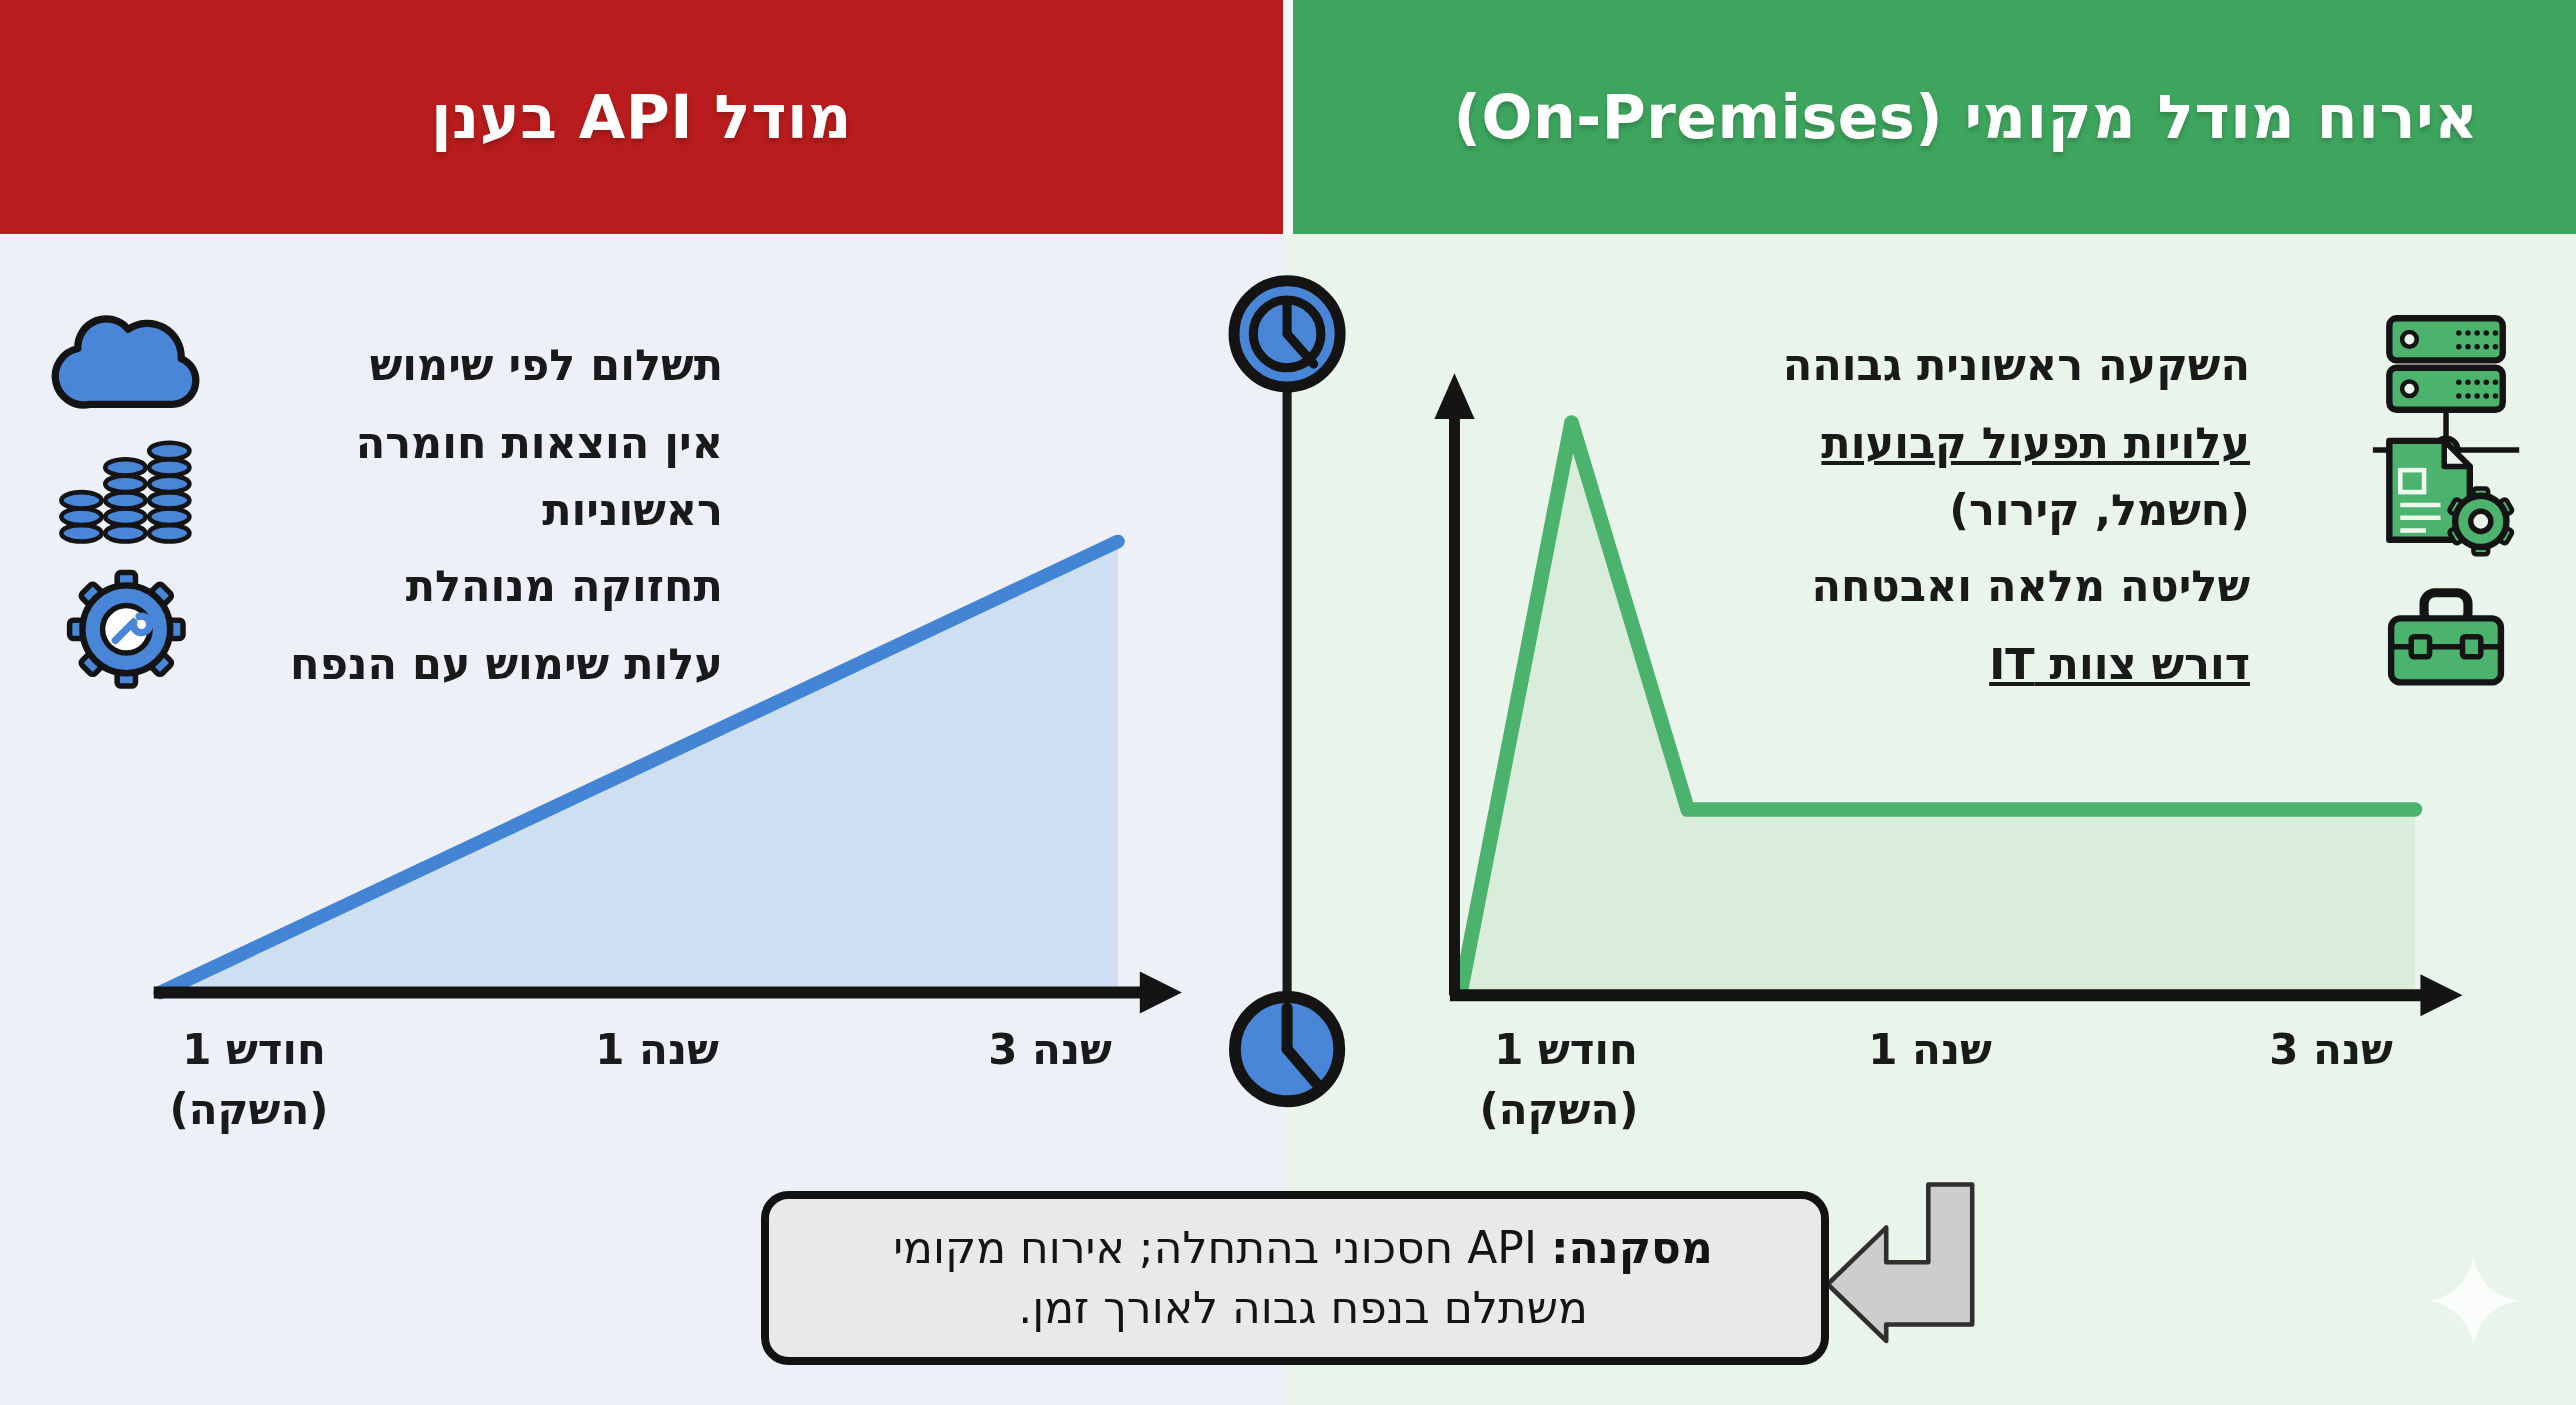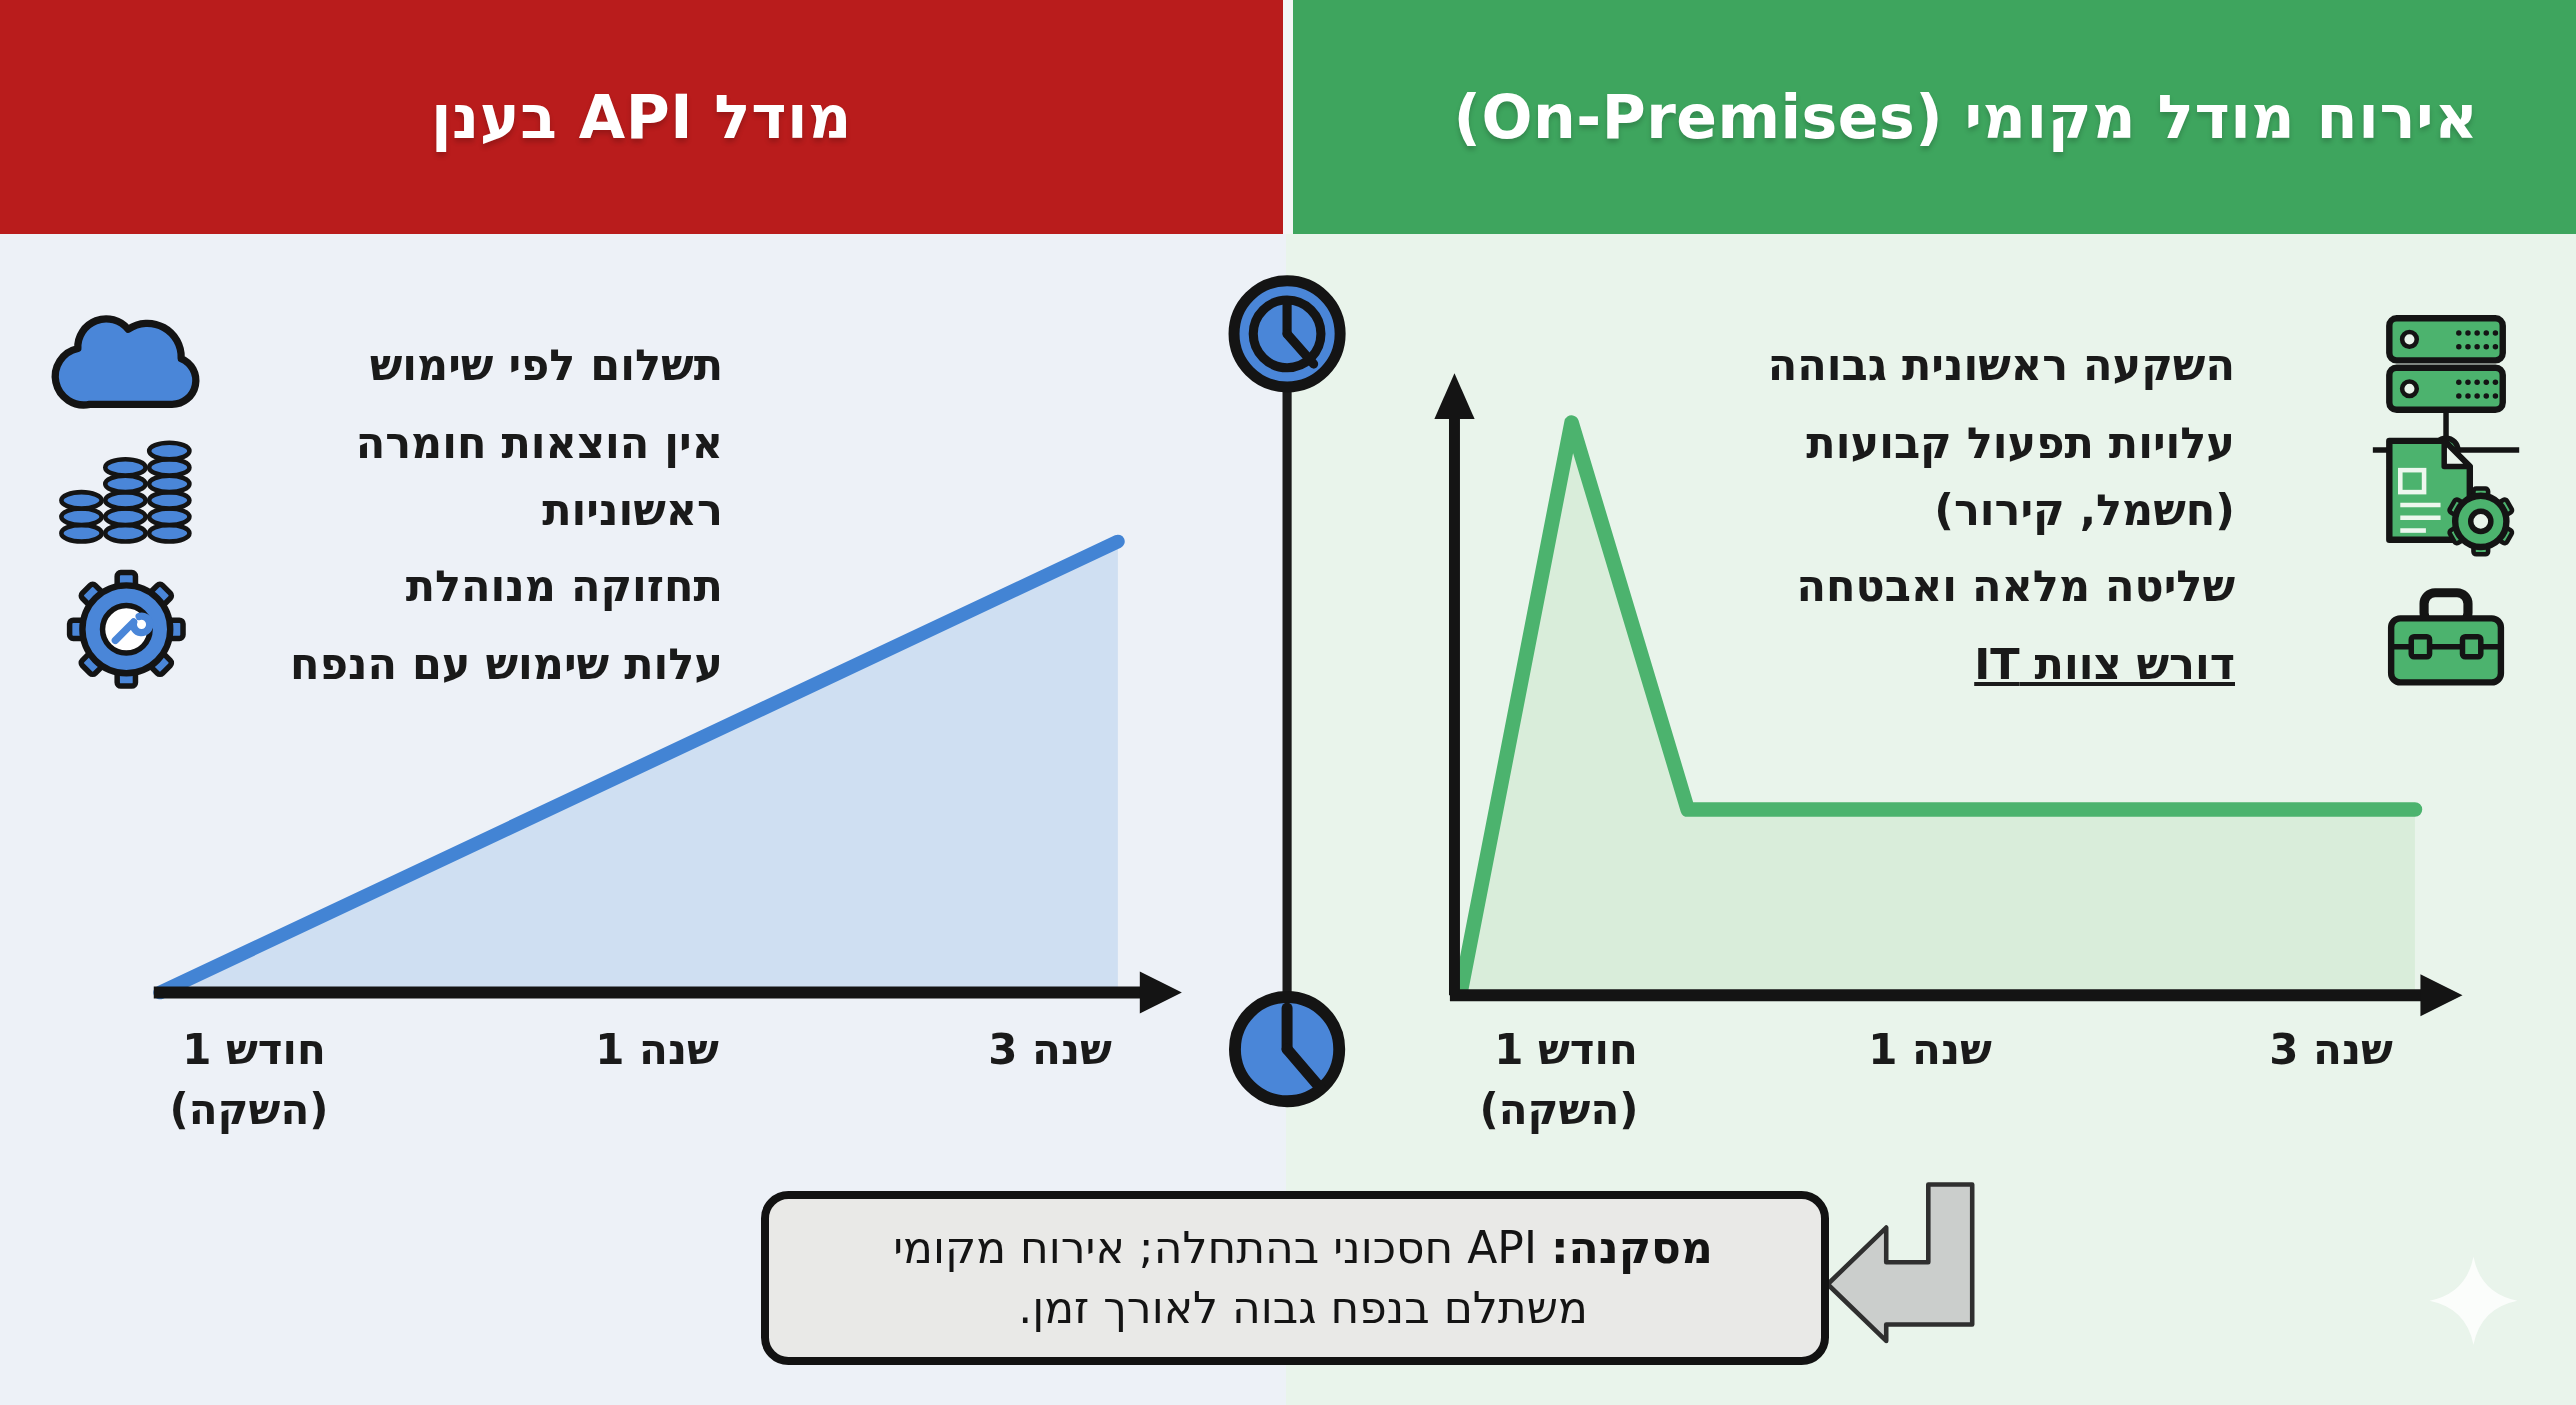--- a/index.html
+++ b/index.html
@@ -19,21 +19,21 @@
   .panel-title{
     direction:rtl;font-size:60px;font-weight:700;color:#ffffff;white-space:nowrap;
     text-shadow:0 3.7px 5.5px rgba(0,0,0,0.18);letter-spacing:0.5px;
   }
   
   .bullet-line{
     position:absolute;direction:rtl;white-space:nowrap;
     font-size:43px;font-weight:600;color:#1a1a1a;line-height:60px;
   }
   .left-col{right:1853px;text-align:left;}
-  .right-col{right:341px;}
+  .right-col{right:326px;}
   
   .tick{
     position:absolute;width:274px;direction:rtl;text-align:center;white-space:nowrap;
     font-size:42px;font-weight:700;color:#1a1a1a;
   }
   
   .overlay{position:absolute;left:0;top:0;width:2576px;height:1405px;z-index:2;pointer-events:none;}
   
   .conclusion{
     position:absolute;left:761px;top:1191px;width:1068px;height:174px;box-sizing:border-box;
@@ -60,21 +60,21 @@
     <div class="panel-title">אירוח מודל מקומי (On-Premises)</div>
   </div>
 
   <div class="bullet-line left-col" style="top:335px;">תשלום לפי שימוש</div>
   <div class="bullet-line left-col" style="top:413px;">אין הוצאות חומרה</div>
   <div class="bullet-line left-col" style="top:480px;">ראשוניות</div>
   <div class="bullet-line left-col" style="top:556px;">תחזוקה מנוהלת</div>
   <div class="bullet-line left-col" style="top:634px;">עלות שימוש עם הנפח</div>
 
   <div class="bullet-line right-col" style="top:335px;">השקעה ראשונית גבוהה</div>
-  <div class="bullet-line right-col" style="top:413px;">עלויות תפעול קבועות</div>
+  <div class="bullet-line right-col" style="top:413px;text-decoration:underline;">עלויות תפעול קבועות</div>
   <div class="bullet-line right-col" style="top:480px;">(חשמל, קירור)</div>
   <div class="bullet-line right-col" style="top:556px;">שליטה מלאה ואבטחה</div>
   <div class="bullet-line right-col" style="top:634px;text-decoration:underline;">דורש צוות IT</div>
 
   <div class="tick" style="left:117px;top:1025px;">חודש 1</div>
   <div class="tick" style="left:112px;top:1085px;">(השקה)</div>
   <div class="tick" style="left:520px;top:1025px;">שנה 1</div>
   <div class="tick" style="left:913px;top:1025px;">שנה 3</div>
 
   <div class="tick" style="left:1429px;top:1025px;">חודש 1</div>

